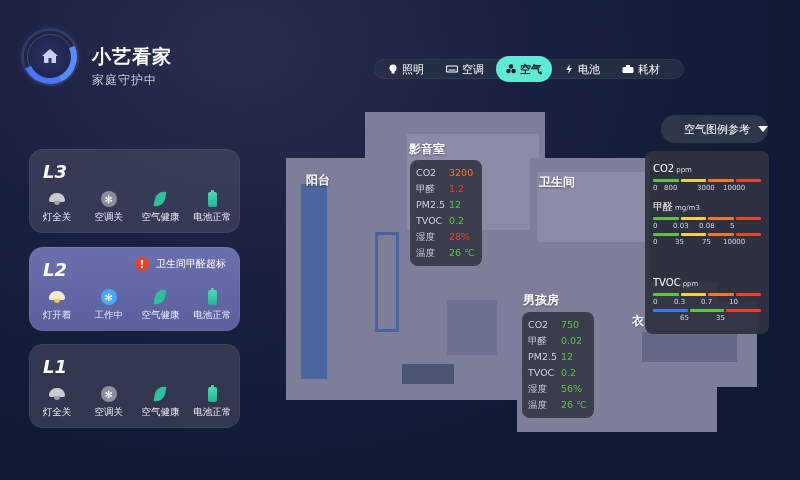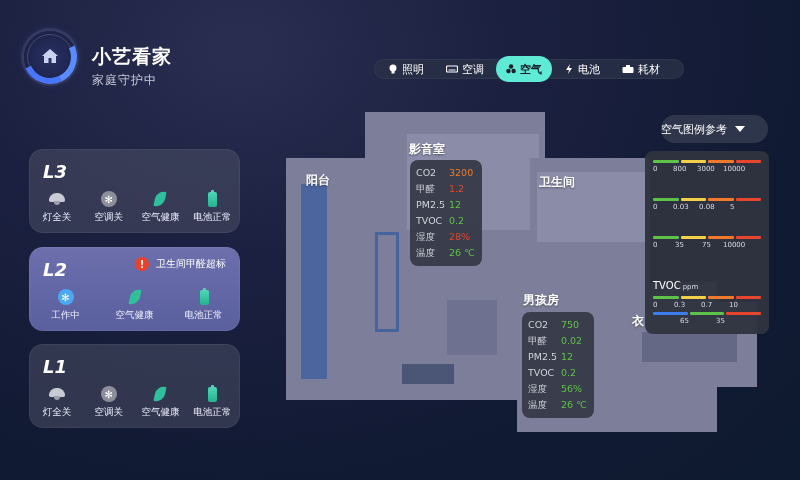--- a/index.html
+++ b/index.html
@@ -75,21 +75,21 @@
     position: absolute; width: 72px; border-radius: 8px;
     background: rgba(52,55,68,0.92); padding: 5px 6px;
   }
   .reading-row { display: flex; font-size: 9.5px; line-height: 16px; }
   .reading-key { width: 33px; color: #d0d2dc; }
   .reading-val { font-weight: normal; }
 
   
   .legend-toggle {
     position: absolute; left: 661px; top: 115px; width: 107px; height: 28px; border-radius: 14px;
-    background: rgba(50,58,78,0.9); display: flex; align-items: center; justify-content: flex-start; gap: 8px;
+    background: rgba(50,58,78,0.9); display: flex; align-items: center; justify-content: flex-end; gap: 8px;
     font-size: 11px; color: #fff; cursor: pointer;
   }
   .caret { width: 0; height: 0; border-left: 5px solid transparent; border-right: 5px solid transparent; border-top: 6px solid #fff; }
   .legend-panel {
     position: absolute; left: 645px; top: 151px; width: 124px; height: 183px; border-radius: 8px;
     background: rgba(48,51,63,0.96); padding: 6px 8px;
   }
   .legend-block { margin-bottom: 6px; position: relative; height: 32px; }
   .legend-title { font-size: 10px; color: #fff; }
   .legend-unit { font-size: 7px; color: #dcdde5; margin-left: 2px; }
@@ -180,20 +180,27 @@
   </div>
 </div>
 
 <div class="floor-card active" style="top:247px">
   <div class="floor-label">L2</div>
   <div class="alert">
     <div class="alert-dot">!</div>
     <span>卫生间甲醛超标</span>
   </div>
   <div class="status-row">
+    <div class="status-item">
+      <div class="status-icon">
+          <div class="lamp" style="background:#f4ecd2"></div>
+          <div class="lamp-base" style="background:#f2c84a"></div>
+        </div>
+      <div class="status-label">灯开着</div>
+    </div>
     <div class="status-item">
       <div class="status-icon">
           <div class="ac" style="background:#4aa8f5">✻</div>
         </div>
       <div class="status-label">工作中</div>
     </div>
     <div class="status-item">
       <div class="status-icon">
           <div class="leaf"></div>
         </div>
@@ -315,34 +322,36 @@
   </div>
 </div>
 
 <div class="legend-toggle">
   <span>空气图例参考</span>
   <span class="caret"></span>
 </div>
 
 <div class="legend-panel">
   <div class="legend-block">
+    <div><span class="legend-title">CO2</span><span class="legend-unit">ppm</span></div>
     <div class="legend-bar">
         <span style="background:#5ec24a"></span>
         <span style="background:#f2d04a"></span>
         <span style="background:#f07a2a"></span>
         <span style="background:#e8452f"></span>
       </div>
     <div class="legend-ticks">
       <span style="left:0">0</span>
-      <span style="left:20px">800</span>
+      <span style="left:11px">800</span>
       <span style="left:44px">3000</span>
       <span style="left:70px">10000</span>
     </div>
   </div>
   <div class="legend-block">
+    <div><span class="legend-title">甲醛</span><span class="legend-unit">mg/m3</span></div>
     <div class="legend-bar">
         <span style="background:#5ec24a"></span>
         <span style="background:#f2d04a"></span>
         <span style="background:#f07a2a"></span>
         <span style="background:#e8452f"></span>
       </div>
     <div class="legend-ticks">
       <span style="left:0">0</span>
       <span style="left:20px">0.03</span>
       <span style="left:46px">0.08</span>

